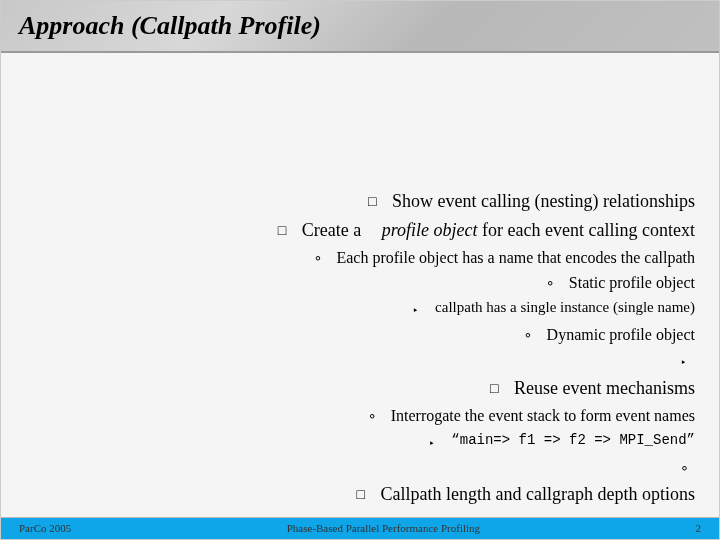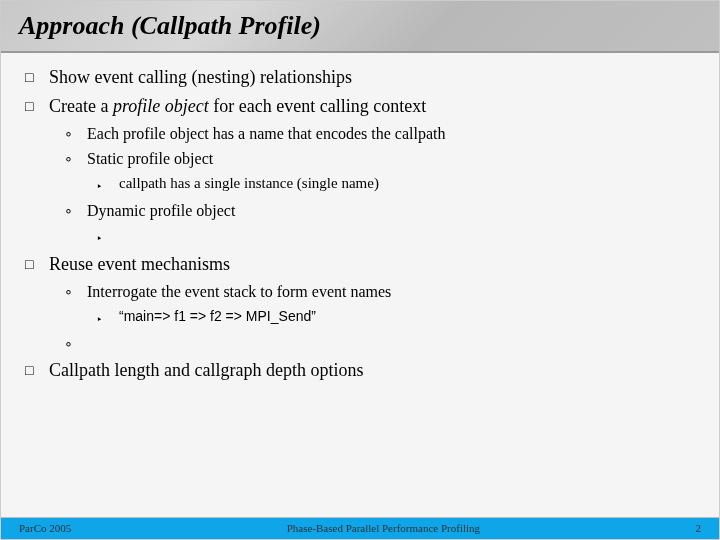--- a/index.html
+++ b/index.html
@@ -1,15 +1,15 @@
 <!DOCTYPE html>
 <html><head>
   <meta charset="utf-8">
   <style>
-    * { box-sizing: border-box; margin: 0; padding: 0; }
+    * { box-sizing: border-box; margin: 0; padding: 0; justify-content: flex-end; }
 
     body {
       width: 720px;
       height: 540px;
       font-family: 'Times New Roman', Times, serif;
       background: #e8e8e8;
       overflow: hidden;
     }
 
     .slide {
@@ -88,35 +88,35 @@
       margin-bottom: 1px;
     }
 
     .bullet-l3 .marker3 {
       font-size: 13px;
       margin-top: 2px;
       min-width: 14px;
       color: #000;
     }
 
-    .italic { font-style: italic; }
+    .italic { font-style: italic; margin-left: 16px; }
 
     .slide-footer {
       display: flex;
       justify-content: space-between;
       align-items: center;
       padding: 4px 18px 5px 18px;
       background: #0ea5e9;
       border-top: 1px solid #bbb;
       font-size: 11px;
       color: #333;
     }
 
     .mono {
-      font-family: Liberation Sans, sans-serif;
+      font-family: Liberation Mono, monospace;
       font-size: 14px;
     }
   </style>
 </head>
 <body>
 
 <div class="slide">
 
   <div class="slide-header">
     <h1>Approach (Callpath Profile)</h1>

